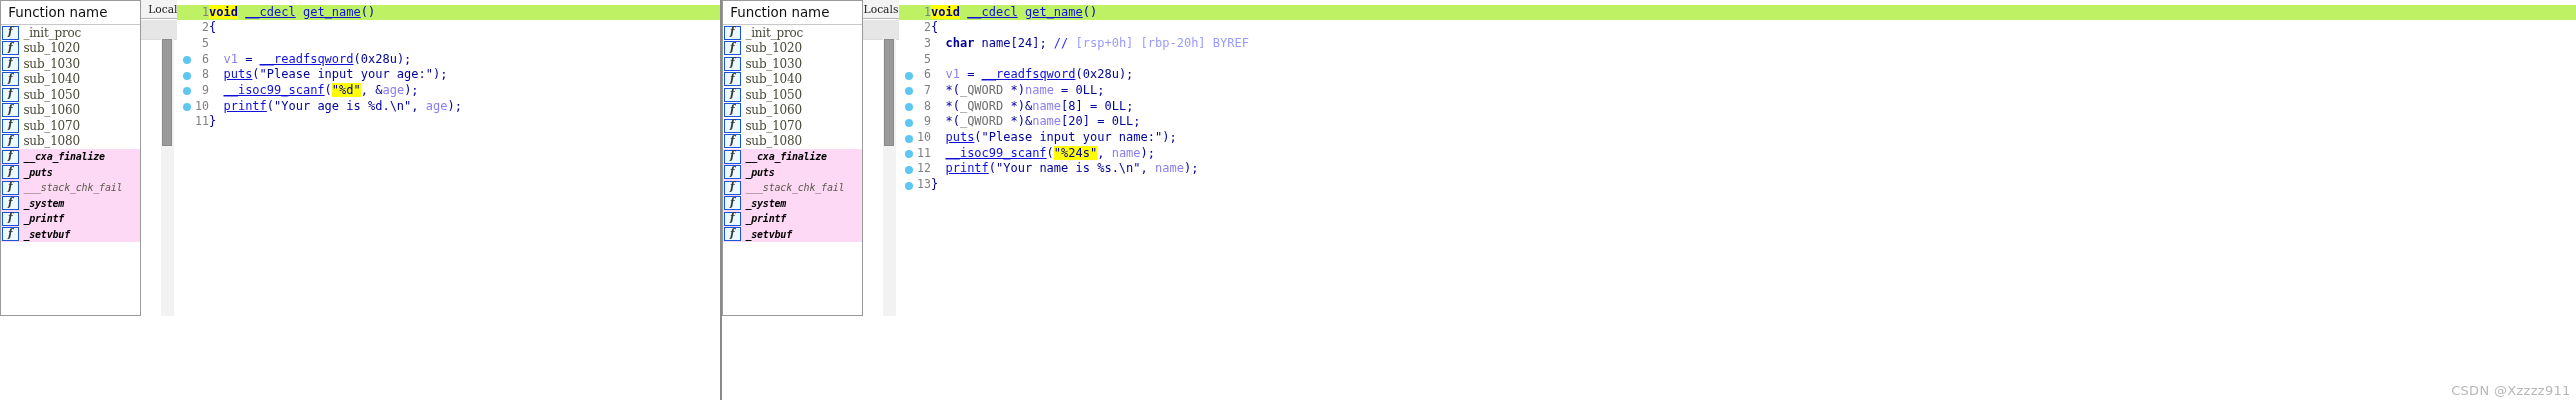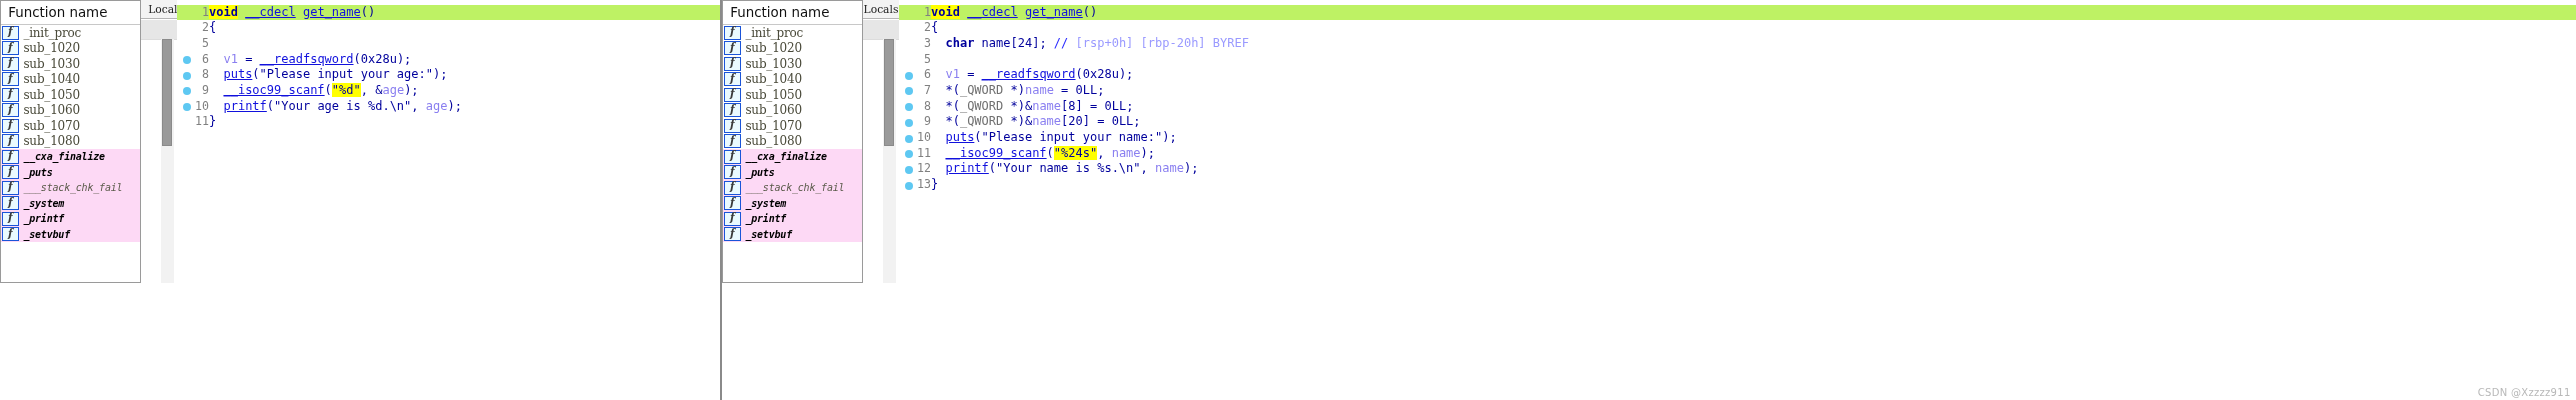--- a/index.html
+++ b/index.html
@@ -5,21 +5,21 @@
 <style>
   html,body{margin:0;padding:0;background:#ffffff;}
   body{
     width:2576px;height:401px;overflow:hidden;
     font-family:"DejaVu Sans",sans-serif;
     -webkit-font-smoothing:antialiased;
   }
   .screen{position:relative;width:2576px;height:401px;background:#fff;}
 
   
-  .pane{position:absolute;top:0;height:283px;overflow:hidden;}
+  .pane{position:absolute;top:0;height:316px;overflow:hidden;}
 
   
   .funcpane{background:#ffffff;border-right:0.9px solid #9a9a9a;}
   .funcpane .inner{position:absolute;inset:0;border:0.9px solid #9a9a9a;border-top:1.8px solid #9a9a9a;box-sizing:border-box;}
   .fn-header{
     height:23px;line-height:23px;
     padding-left:7.2px;
     font-family:"DejaVu Sans",sans-serif;
     font-size:13.4px;color:#101010;background:#ffffff;
     border-bottom:0.9px solid #c8c8c8;
@@ -90,21 +90,21 @@
   .num{color:#00009c;}
   .str{color:#00009c;}
   .hl{background:#ffff00;}
   .strhl{background:#ffff00;color:#00009c;}
   .typ{color:#707070;}                     
   .pnc{color:#00009c;}
 
   
   .wm{
     position:absolute;right:5.4px;bottom:2.7px;
-    font-family:"DejaVu Sans",sans-serif;font-size:10px;color:#b8b8b8;
+    font-family:"DejaVu Sans",sans-serif;font-size:13px;color:#b8b8b8;
     letter-spacing:0.3px;
   }
   
   .topline{position:absolute;top:0;left:0;right:0;height:1.8px;background:#8f8f8f;}
   .vsep{position:absolute;top:0;bottom:0;width:1.8px;background:#8a8a8a;}
 </style>
 </head>
 <body>
 
 <div class="screen">

